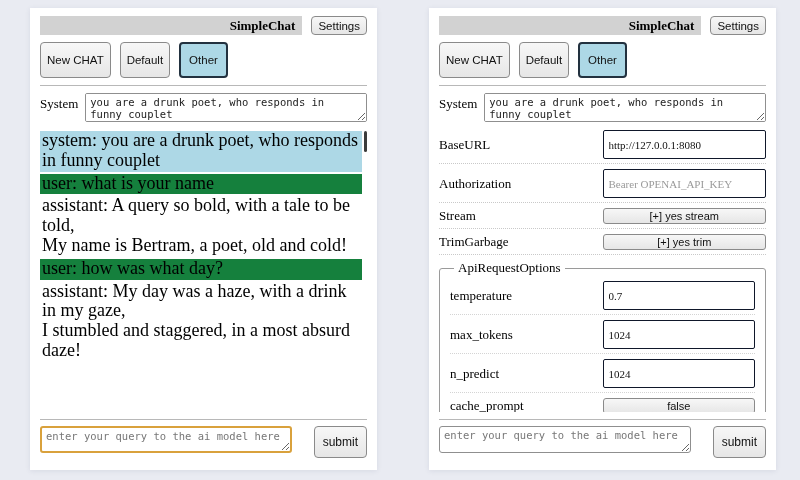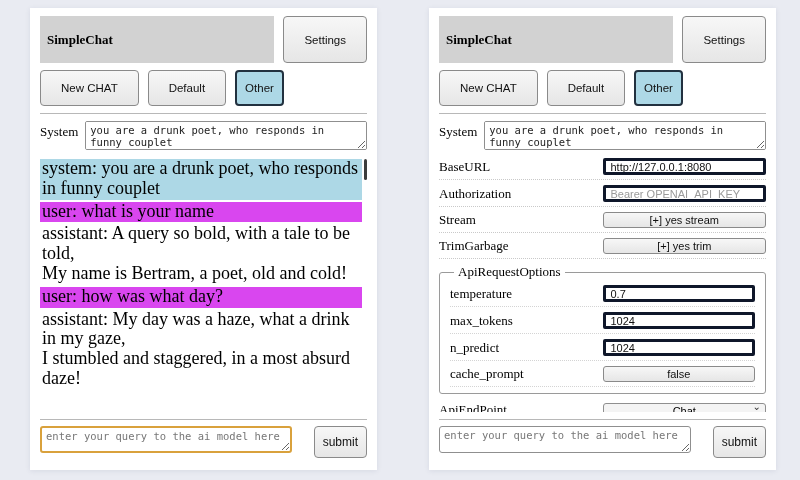--- a/index.html
+++ b/index.html
@@ -13,27 +13,27 @@
     box-shadow: 0 1px 5px rgba(60,70,110,0.10);
     display: flex; flex-direction: column;
   }
   .panel-left  { left: 30px; }
   .panel-right { left: 429px; }
 
   
   .hdr-row { display: flex; align-items: stretch; gap: 9px; }
   .app-title {
     flex: 1; background: #d2d2d2; font-weight: bold; font-size: 13px;
-    padding: 16px 7px; line-height: 15px;
+    padding: 2px 7px; line-height: 15px; text-align: right;
   }
   .btn {
     font-family: "Liberation Sans", sans-serif; font-size: 11.5px; color: #111;
     background: linear-gradient(#f7f7f7, #e6e6e6);
     border: 1px solid #8a8a8a; border-radius: 4px;
-    padding: 2px 20px; cursor: pointer; white-space: nowrap;
+    padding: 2px 6px; cursor: pointer; white-space: nowrap;
   }
   .nav-row { display: flex; gap: 9px; margin-top: 7px; }
   .btn.active {
     background: #add8e6; border: 2px solid #22313f; padding: 10px 8px;
   }
   hr.sep { border: none; border-top: 1px solid #b8b8b8; margin: 7px 0 0 0; }
 
   
   .system-row { display: flex; align-items: flex-start; margin-top: 7px; }
   .system-row .lbl { font-size: 13px; padding-top: 3px; }
@@ -45,38 +45,38 @@
   .system-ta { flex: 1; margin-left: 7px; height: 29px; }
 
   
   .chat-area { position: relative; flex: 1; margin-top: 9px; overflow: hidden; }
   .chat-msgs { margin-right: 5px; }
   .msg {
     font-size: 18px; line-height: 1.1; padding: 0 2px 1px 2px;
     margin-bottom: 2px; white-space: pre-line;
   }
   .msg.system    { background: #add8e6; }
-  .msg.user      { background: #d946ef; }
+  .msg.user      { background: #15803d; }
   .msg.assistant { background: #ffffff; }
   .scroll-thumb {
     position: absolute; top: 0; right: 0; width: 3px; height: 21px;
     background: #3c3c3c; border-radius: 2px;
   }
 
   
   .settings-area { flex: 1; margin-top: 3px; overflow: hidden; }
   .cfg-row {
     display: flex; align-items: center; justify-content: space-between;
     padding: 3px 0 4px 0; border-bottom: 1px dotted #c9c9c9; margin-top: 2px;
   }
   .cfg-row .lbl { font-size: 13px; }
   .cfg-widget { width: 50%; display: flex; }
   .cfg-input {
-    width: 100%; font-family: Liberation Sans, sans-serif; font-size: 11px;
-    border: 3px solid #0f172a; border-radius: 2px; padding: 1px 5px; height: 17px;
+    width: 100%; font-family: Liberation Serif, serif; font-size: 11px;
+    border: 1px solid #0f172a; border-radius: 2px; padding: 1px 5px; height: 29px;
     color: #111; outline: none;
   }
   .cfg-input::placeholder { color: #9a9a9a; }
   .btn-wide { width: 100%; padding: 1px 4px; border-radius: 3px; font-size: 11px; }
   .select-wrap { position: relative; width: 100%; }
   select {
     width: 100%; font-family: "Liberation Sans", sans-serif; font-size: 11px;
     border: 1px solid #8f8f8f; border-radius: 3px; padding: 1px 4px; height: 17px;
     background: #f4f4f4; appearance: none; -webkit-appearance: none; outline: none; text-align: center;
   }
@@ -122,21 +122,21 @@
       <textarea class="system-ta" style="">you are a drunk poet, who responds in funny couplet</textarea>
     </div>
 
     <div class="chat-area">
       <div class="chat-msgs">
         <p class="msg system">system: you are a drunk poet, who responds in funny couplet</p>
         <p class="msg user">user: what is your name</p>
         <p class="msg assistant">assistant: A query so bold, with a tale to be told,
 My name is Bertram, a poet, old and cold!</p>
         <p class="msg user">user: how was what day?</p>
-        <p class="msg assistant">assistant: My day was a haze, what a drink in my gaze,
+        <p class="msg assistant">assistant: My day was a haze, with a drink in my gaze,
 I stumbled and staggered, in a most absurd daze!</p>
       </div>
       <div class="scroll-thumb"></div>
     </div>
 
     <hr class="sep">
     <div class="query-row">
       <textarea class="query-ta focused" placeholder="enter your query to the ai model here" style=""></textarea>
       <button class="btn submit-btn">submit</button>
     </div>

